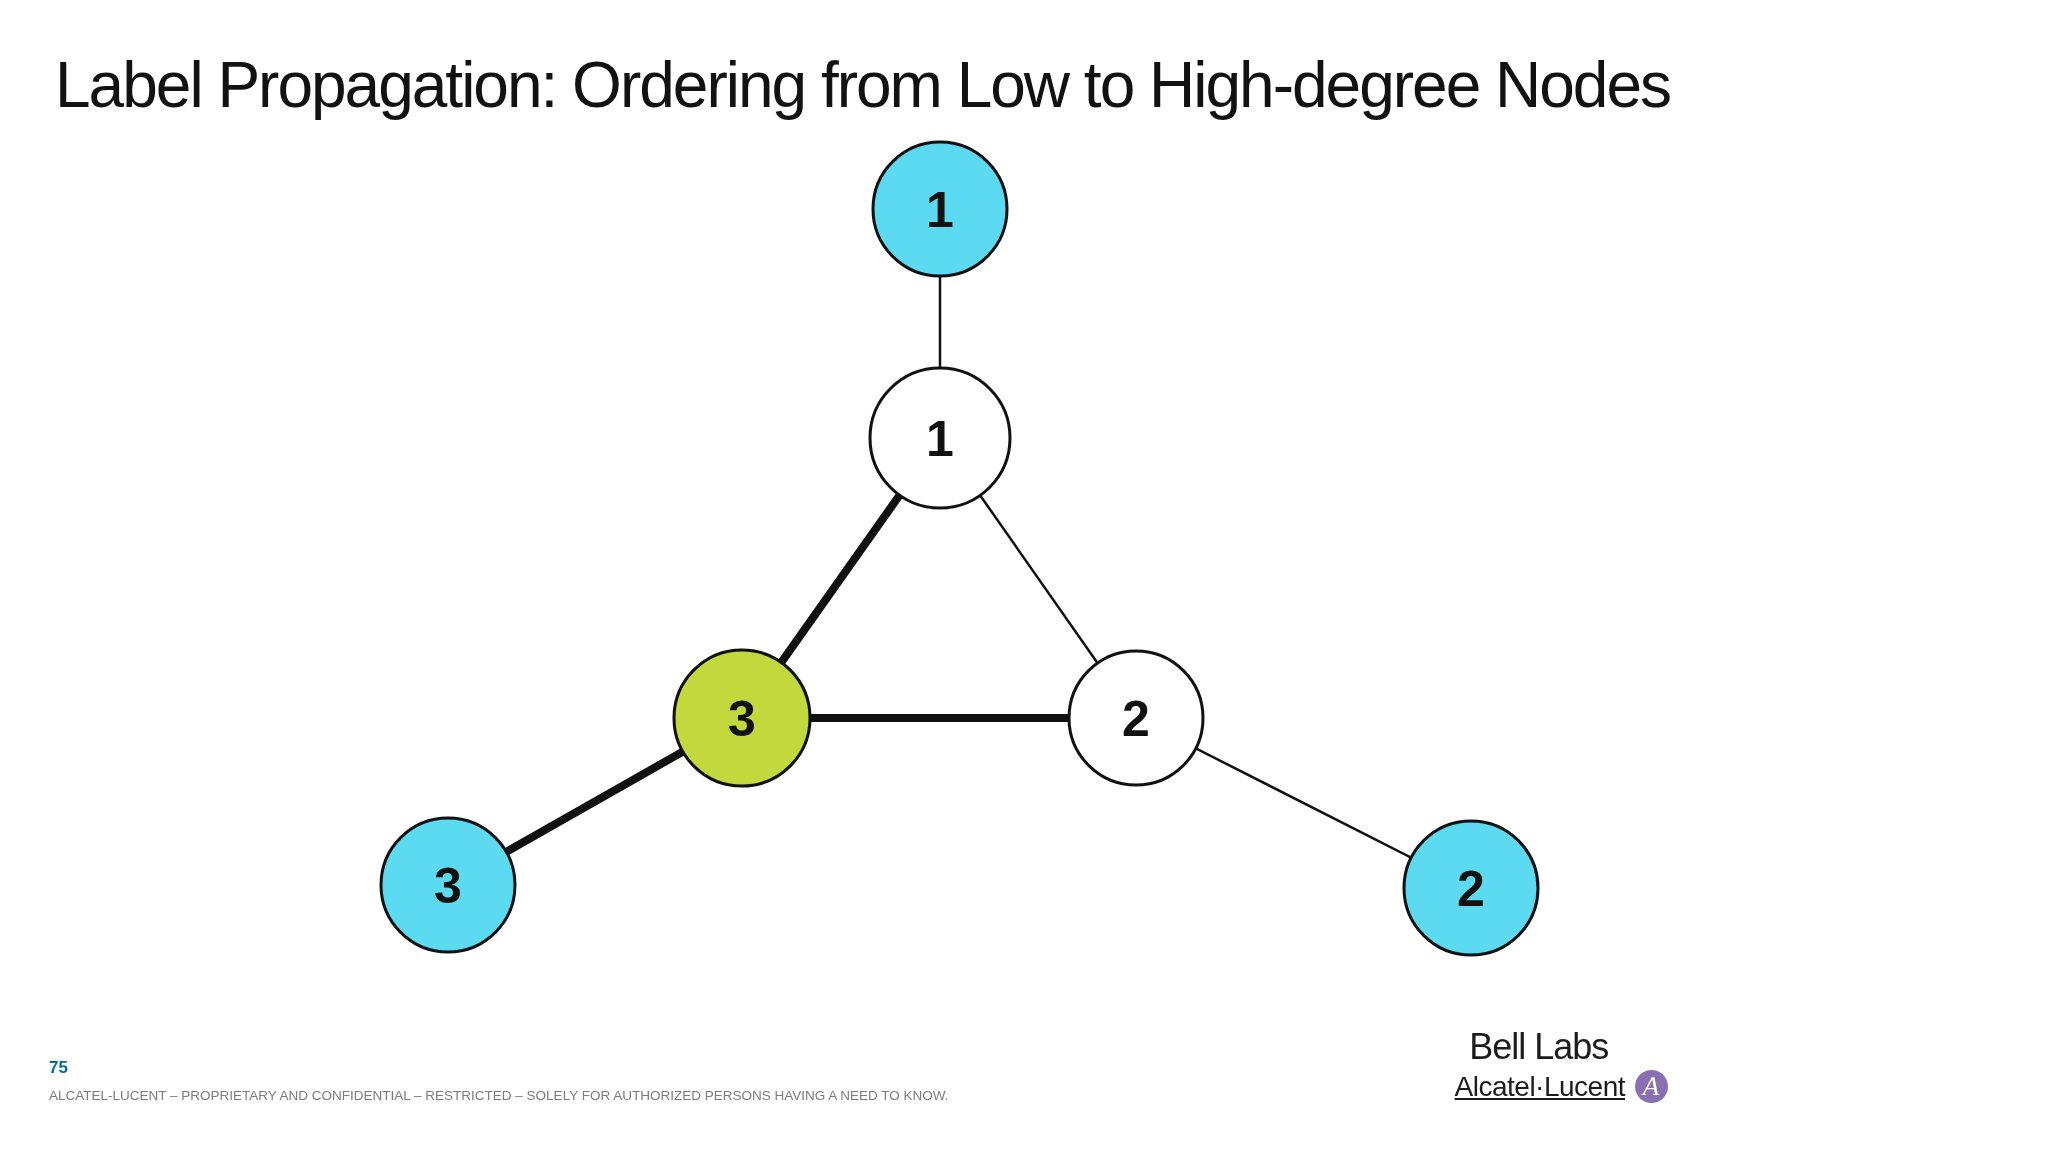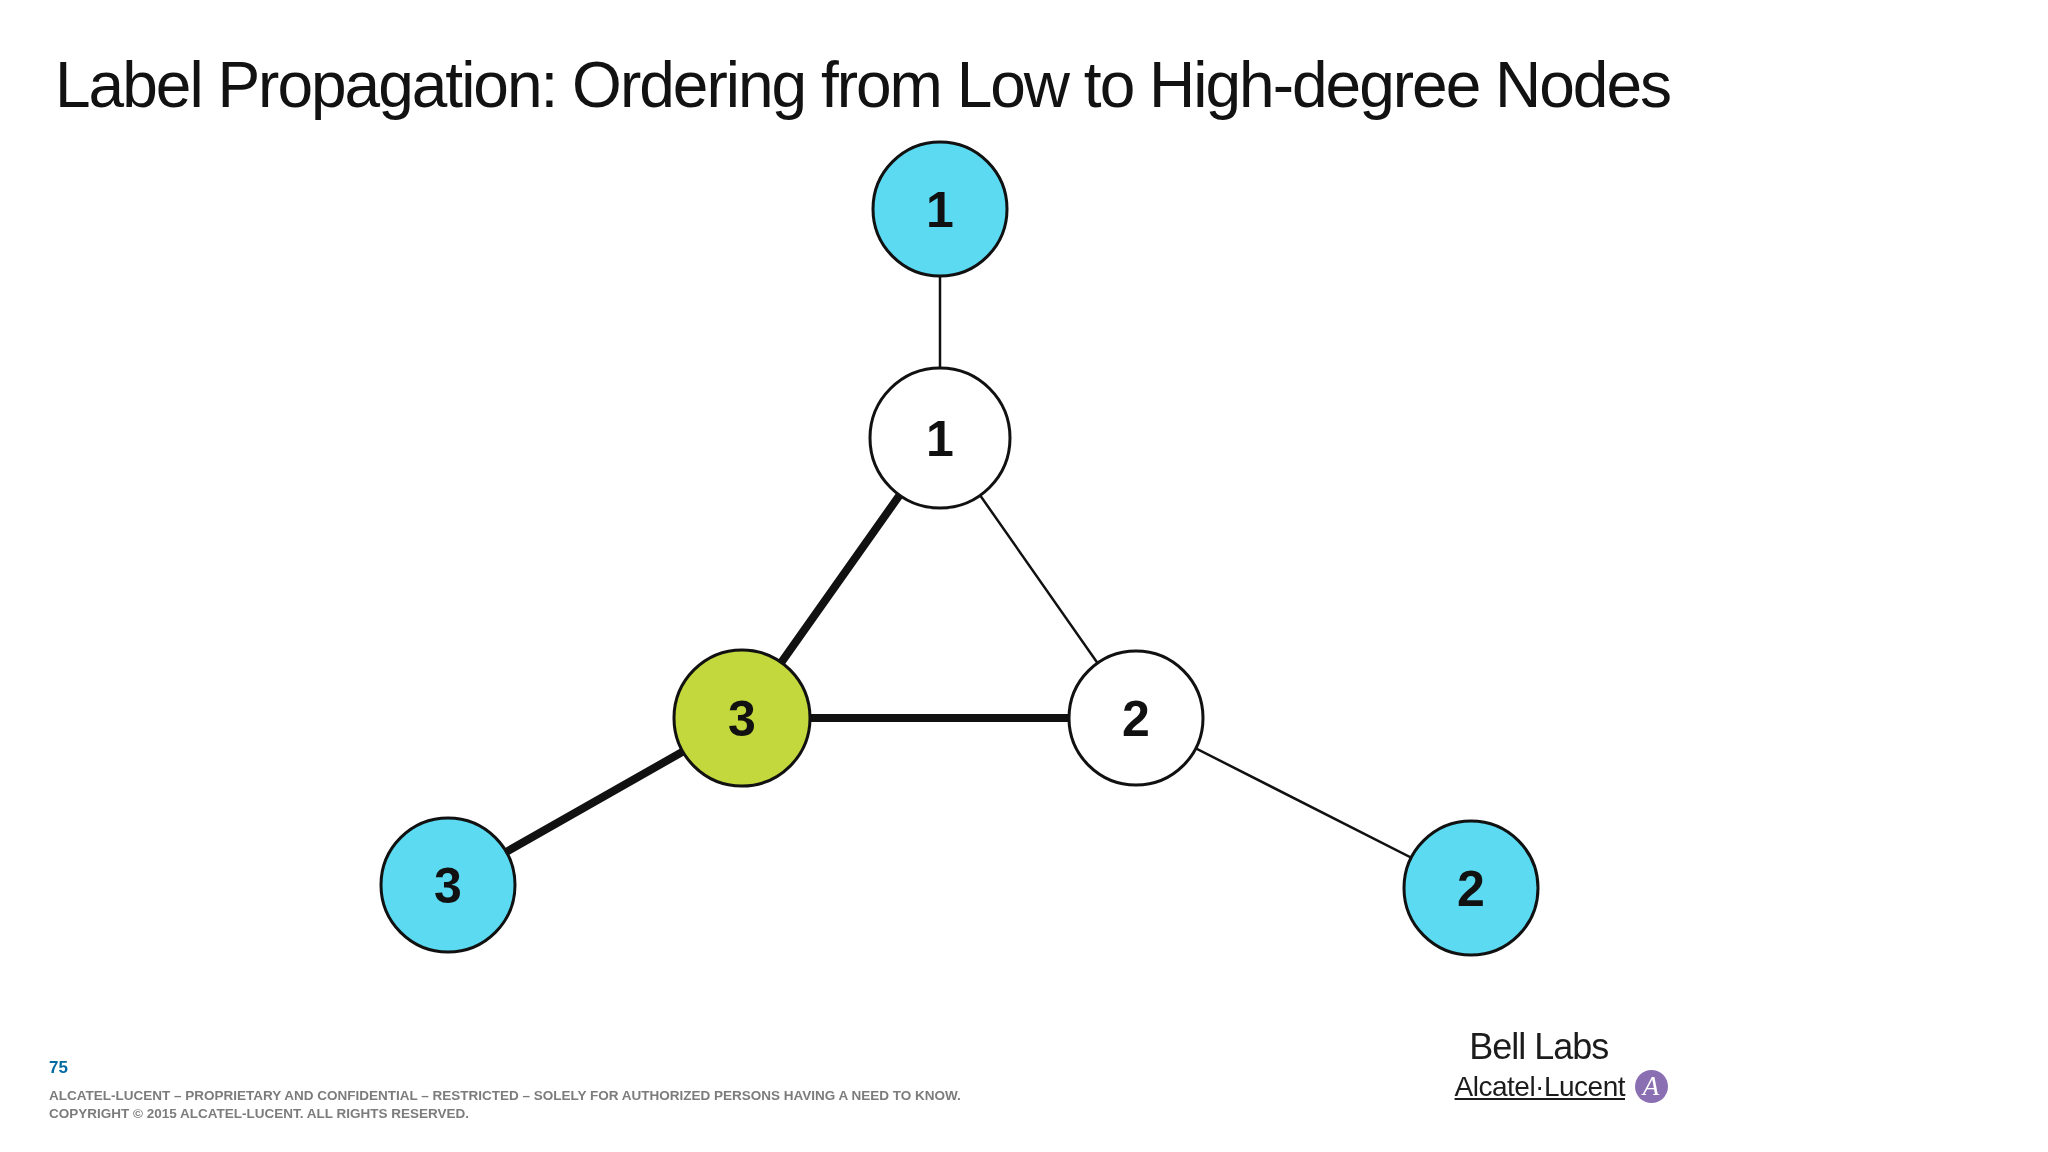--- a/index.html
+++ b/index.html
@@ -44,21 +44,20 @@
   }
   .footer-disclaimer {
     position: absolute;
     left: 49px;
     top: 1087px;
     font-size: 13.5px;
     line-height: 18px;
     color: #7c7c7c;
     letter-spacing: 0px;
     white-space: nowrap;
-    font-weight: bold;
   }
   .brand-block {
     position: absolute;
     right: 60px;
     top: 1028px;
     text-align: center;
   }
   .brand-bell-labs {
     font-size: 36px;
     font-weight: 500;
@@ -114,21 +113,20 @@
       <circle cx="448" cy="885" r="67" fill="#5CDAF1" stroke="#111111" stroke-width="3"></circle>
       <text x="448" y="903" text-anchor="middle" font-family="Liberation Sans, sans-serif" font-size="50" font-weight="600" fill="#111111">3</text>
       <circle cx="1471" cy="888" r="67" fill="#5CDAF1" stroke="#111111" stroke-width="3"></circle>
       <text x="1471" y="906" text-anchor="middle" font-family="Liberation Sans, sans-serif" font-size="50" font-weight="600" fill="#111111">2</text>
     </svg>
 
   <div class="page-number">75</div>
 
   <div class="footer-disclaimer">
     <div>ALCATEL-LUCENT – PROPRIETARY AND CONFIDENTIAL – RESTRICTED – SOLELY FOR AUTHORIZED PERSONS HAVING A NEED TO KNOW.</div>
-    <div>COPYRIGHT © 2015 ALCATEL-LUCENT. ALL RIGHTS RESERVED.</div>
   </div>
 
   <div class="brand-block">
     <div class="brand-bell-labs">Bell Labs</div>
     <div class="brand-row">
       <span class="brand-alcatel">Alcatel·Lucent</span>
       <svg class="brand-logo" viewBox="0 0 33 33" xmlns="http://www.w3.org/2000/svg">
         <circle cx="16.5" cy="16.5" r="16.5" fill="#8A6FB3"></circle>
         <text x="16" y="25" text-anchor="middle" font-family="Liberation Serif, serif" font-style="italic" font-size="27" fill="#ffffff">A</text>
       </svg>

